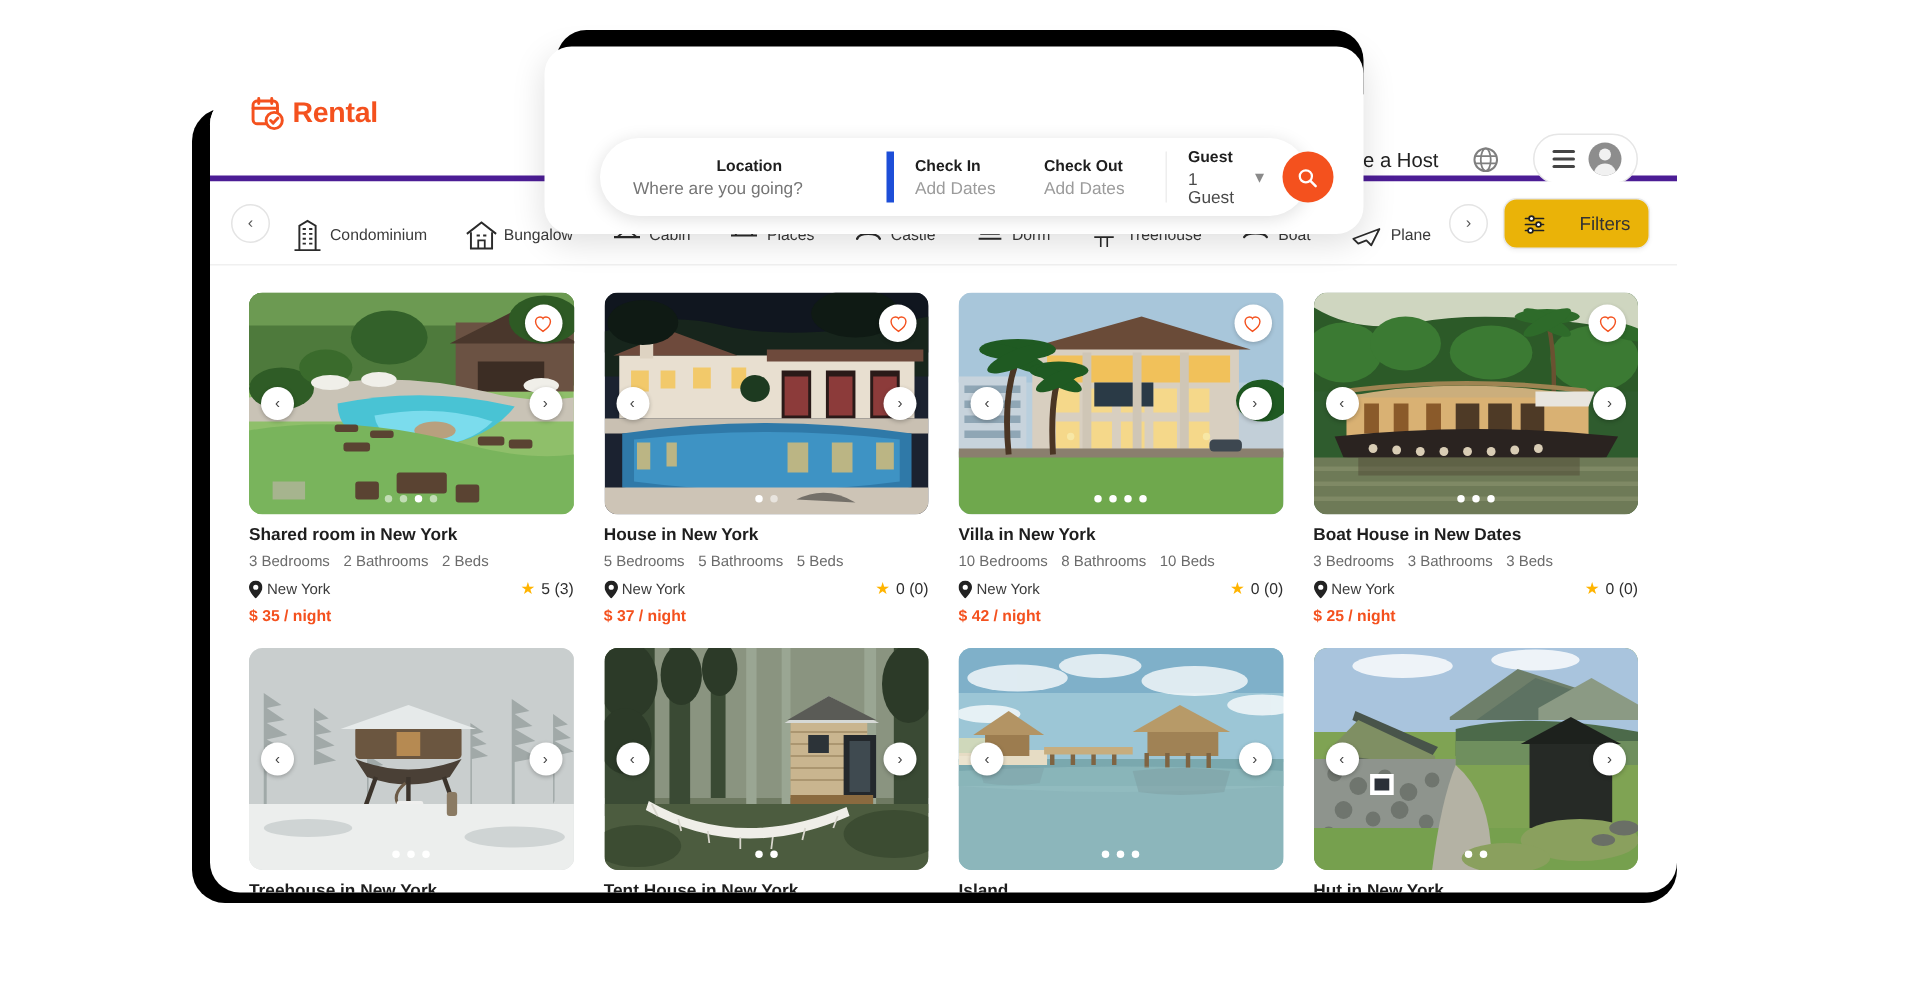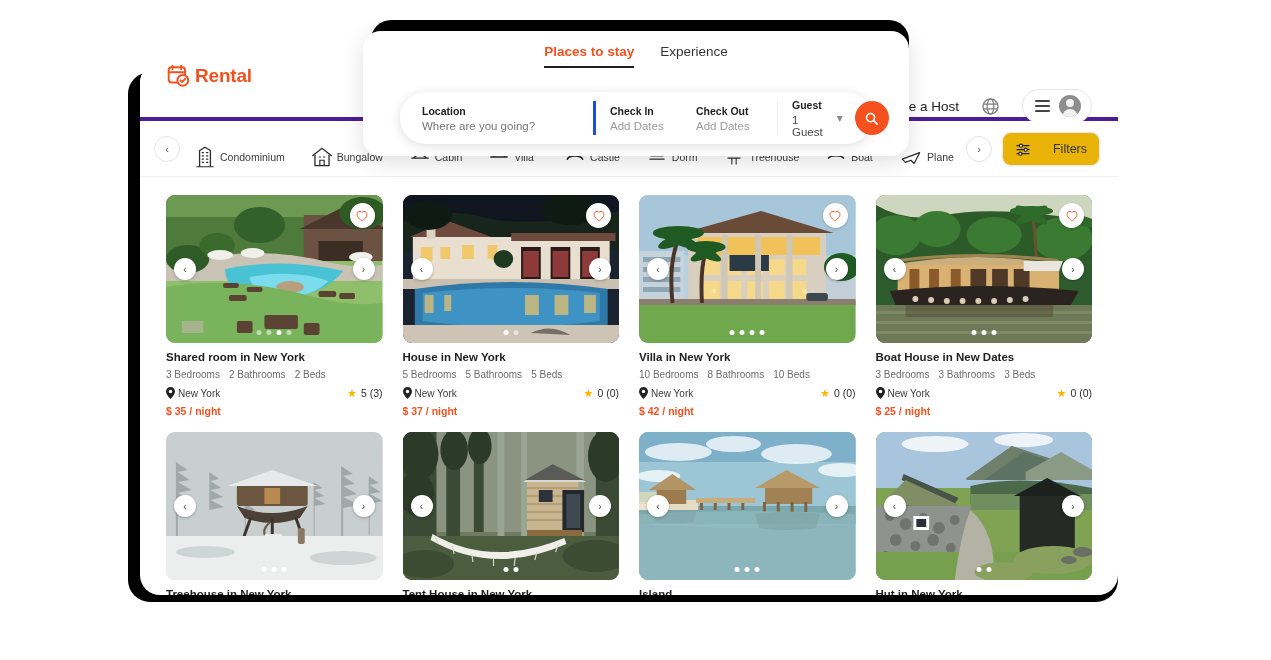--- a/index.html
+++ b/index.html
@@ -182,21 +182,21 @@
   .searchbar {
     position: absolute; left: 37px; right: 37px; top: 61px;
     height: 52px; background: #fff; border-radius: 27px;
     box-shadow: 0 2px 12px rgba(0,0,0,.13);
     display: flex; align-items: center;
   }
   .sfield {
     padding: 0 14px; display: flex; flex-direction: column; gap: 3px;
     justify-content: center; height: 34px;
   }
-  .sfield.loc-f { flex: 0 0 196px; padding-left: 22px; border-right: 3px solid #1d4ed8; }
+  .sfield.loc-f { flex: 0 0 196px; padding-left: 22px; border-right: 5px solid #1d4ed8; align-items: center; }
   .sfield.in-f { flex: 0 0 86px; }
   .sfield.out-f { flex: 0 0 96px; border-right: 1px solid #eee; }
   .sfield.guest-f { flex: 1 1 auto; }
   .slabel { font-size: 10.5px; font-weight: 700; color: #1e1e1e; }
   .sval { font-size: 11.5px; color: #9b9b9b; background: none; border: none; padding: 0;
           font-family: "Liberation Sans", sans-serif; outline: none; width: 100%; }
   .sval.filled { color: #4a4a4a; }
   .chev { margin-left: auto; margin-right: 6px; color: #8a8a8a; font-size: 12px; }
   .search-go {
     width: 34px; height: 34px; border-radius: 50%;
@@ -271,21 +271,21 @@
             <path d="M4 13h16" stroke="#2b2b2b" stroke-width="1.3"></path>
             <path d="M6 13l6-5 6 5" stroke="#2b2b2b" stroke-width="1.2"></path>
           </svg>
           <span class="cat-label">Cabin</span>
         </div>
 
         <div class="cat">
           <svg viewBox="0 0 24 24" fill="none">
             <path d="M4 12h16M7 12V8h10v4" stroke="#2b2b2b" stroke-width="1.2"></path>
           </svg>
-          <span class="cat-label">Villa</span>
+          <span class="cat-label">Places</span>
         </div>
 
         <div class="cat">
           <svg viewBox="0 0 24 24" fill="none">
             <path d="M5 14c1.5-4 12-4 14 0" stroke="#2b2b2b" stroke-width="1.5" stroke-linecap="round"></path>
           </svg>
           <span class="cat-label">Castle</span>
         </div>
 
         <div class="cat">
@@ -862,24 +862,20 @@
           </div>
         </div>
         <div class="card-title">Hut in New York</div>
 
       </div>
 
     </div>
   </div>
 
   <div class="overlay">
-    <div class="tabs">
-      <div class="tab active">Places to stay</div>
-      <div class="tab">Experience</div>
-    </div>
 
     <div class="searchbar">
       <div class="sfield loc-f">
         <span class="slabel">Location</span>
         <input class="sval" placeholder="Where are you going?" style="">
       </div>
       <div class="sfield in-f">
         <span class="slabel">Check In</span>
         <span class="sval">Add Dates</span>
       </div>

